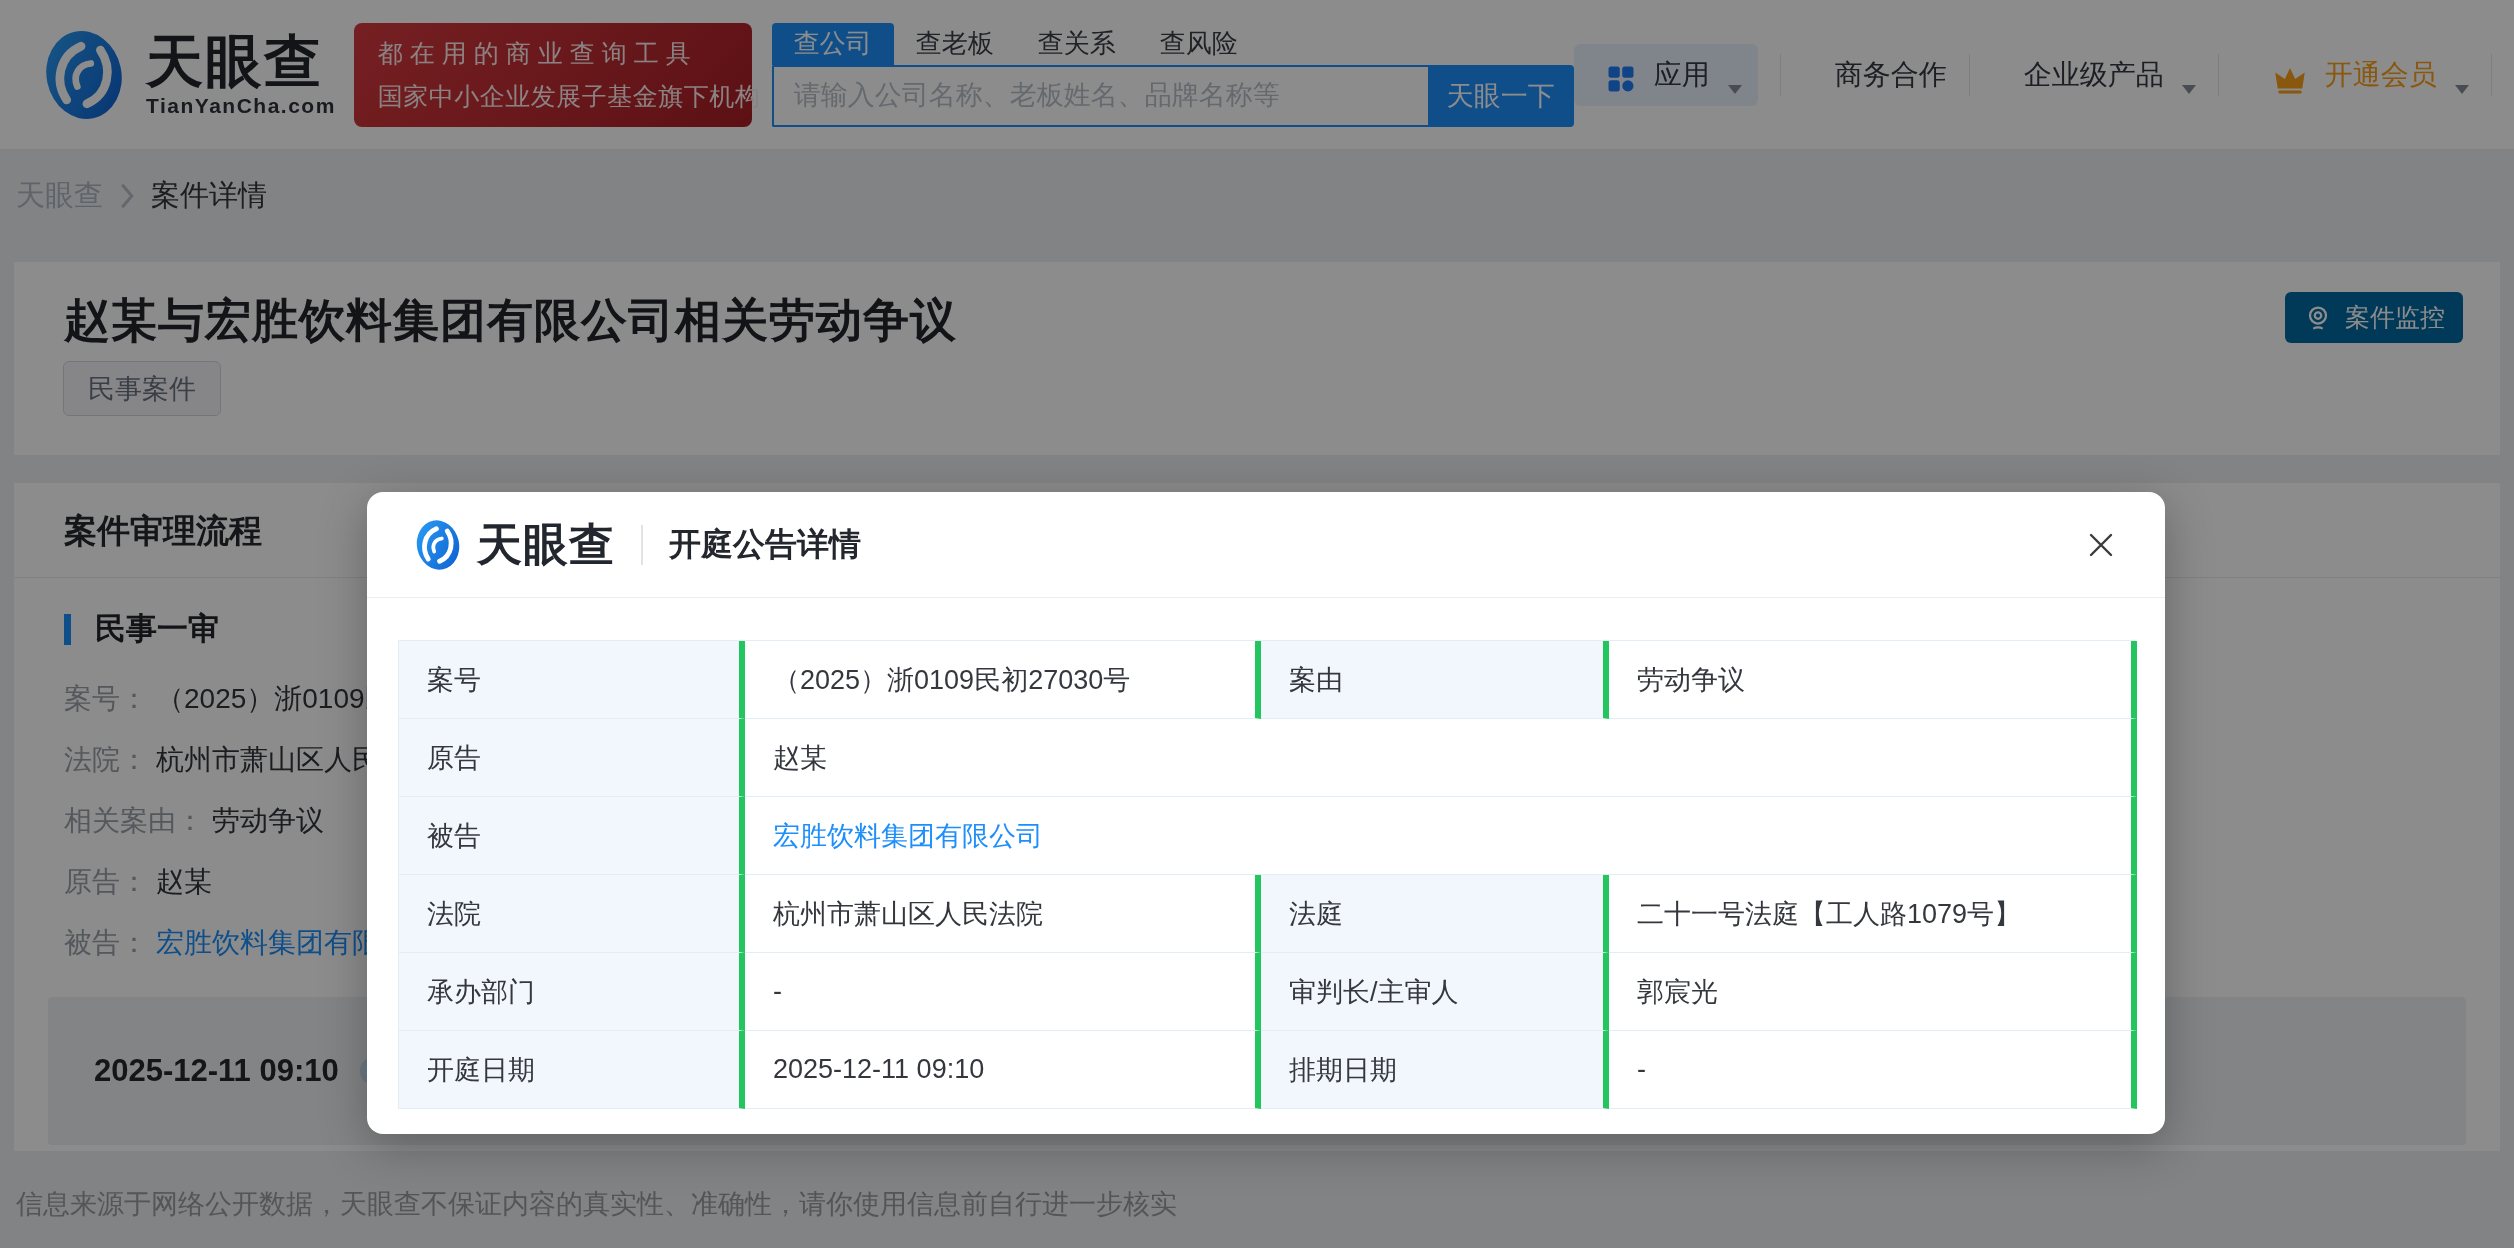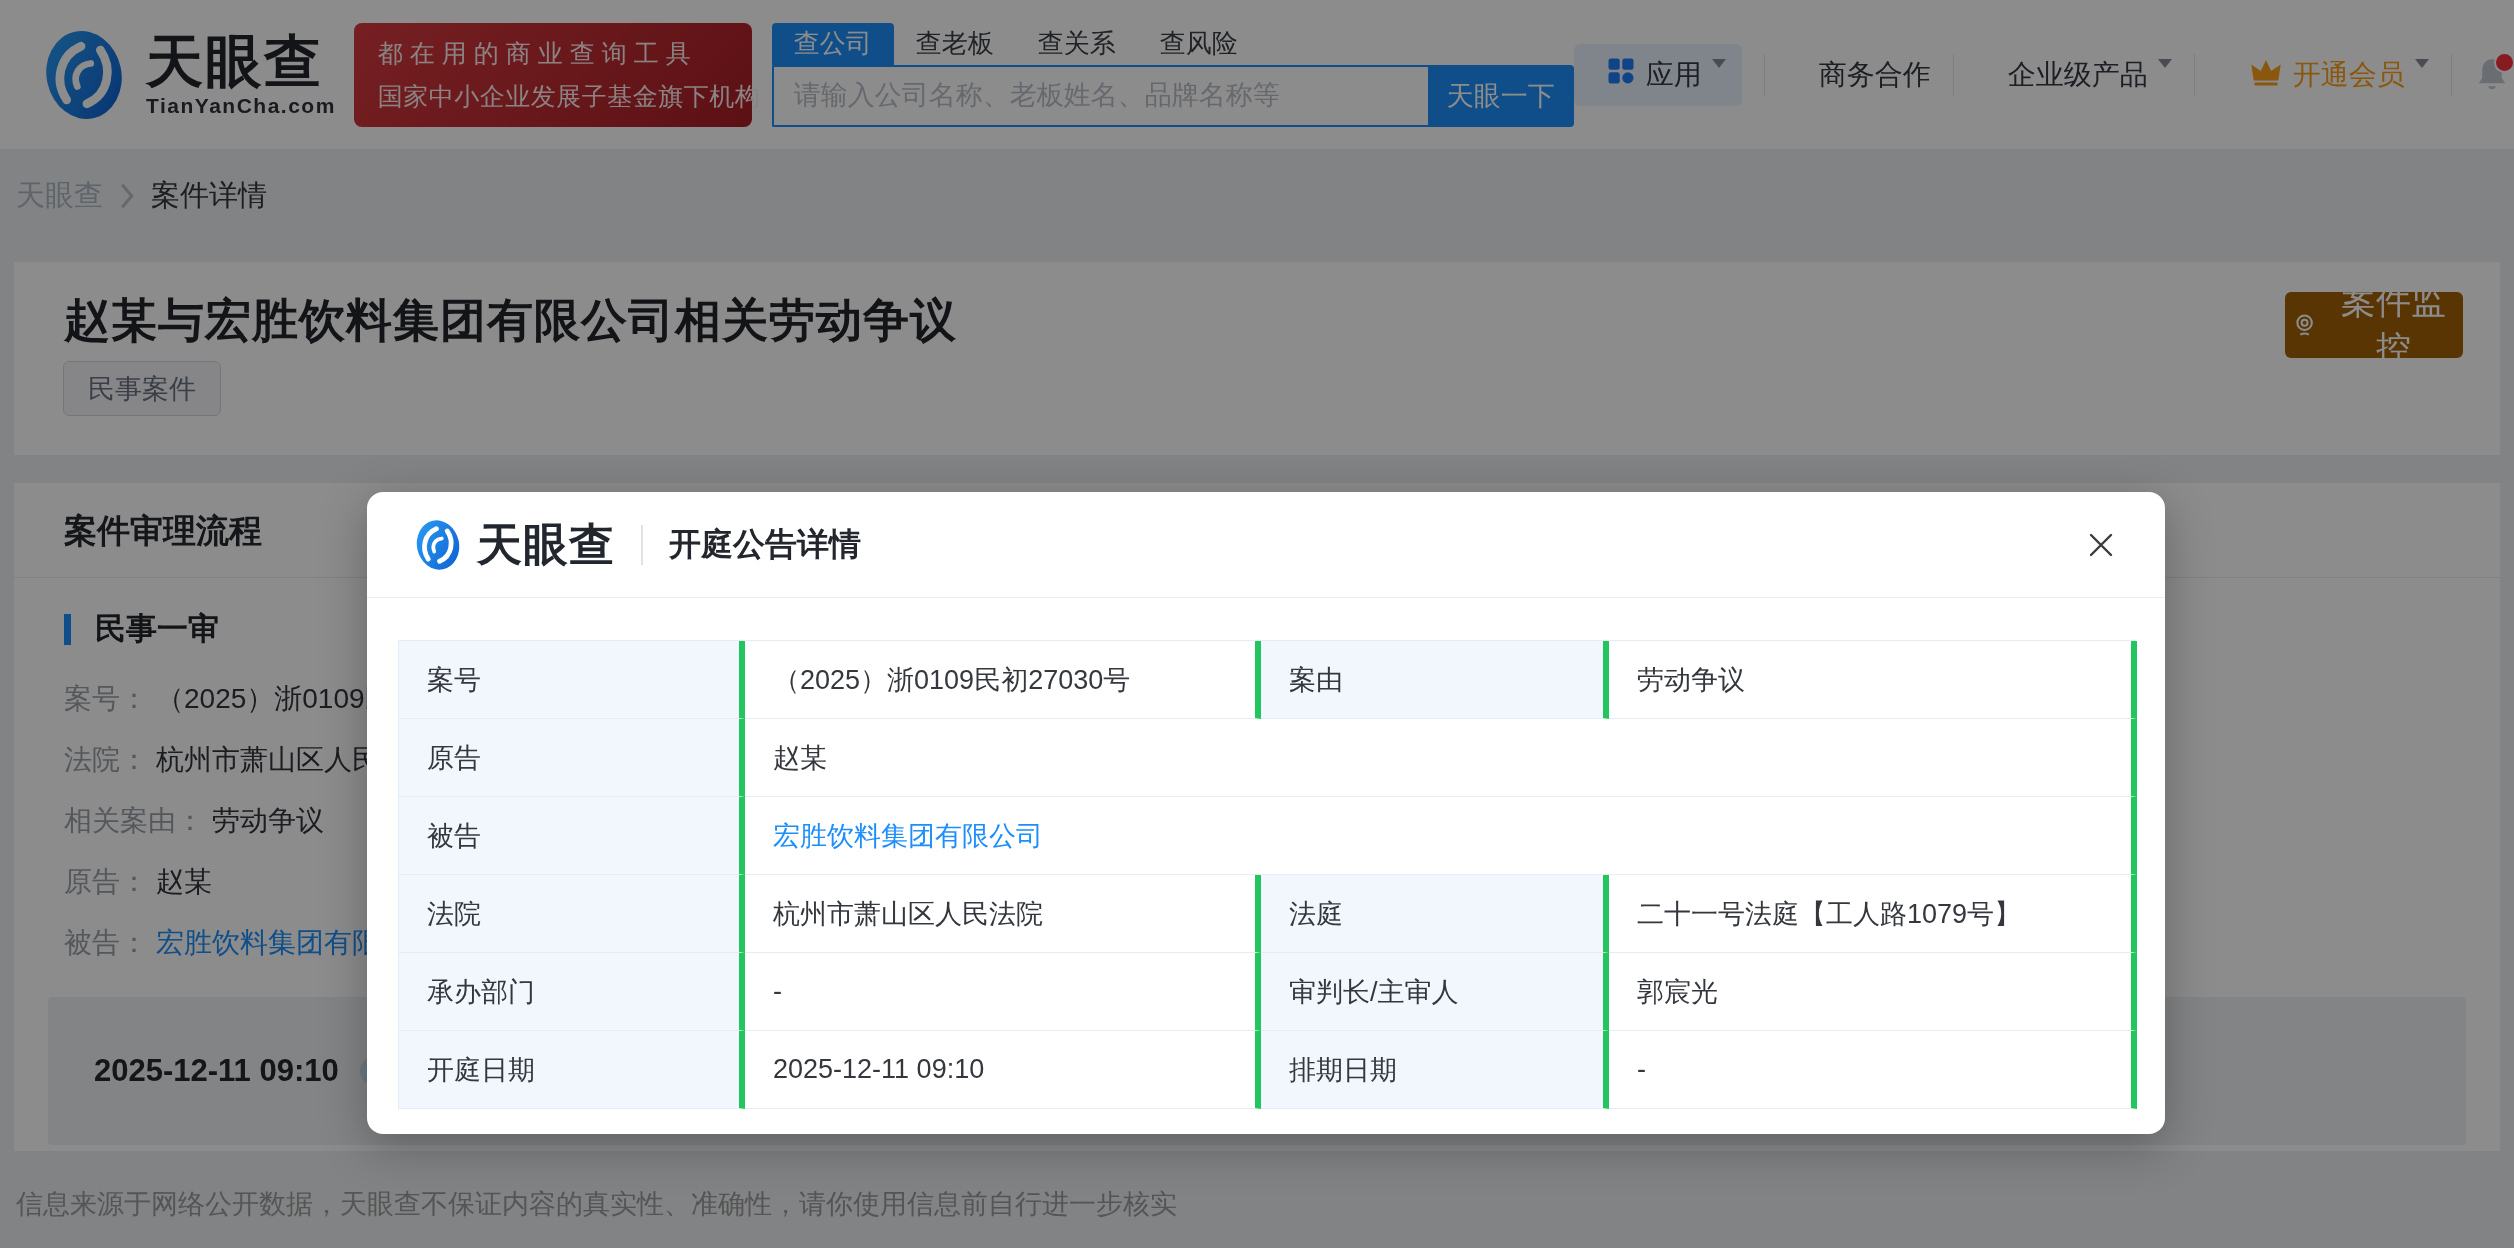--- a/index.html
+++ b/index.html
@@ -24,36 +24,36 @@
   .tab{font-size:26px;color:#3b3f46;padding:0 22px;display:flex;align-items:center;cursor:pointer;}
   .tab.active{background:#1e8ffa;color:#fff;border-radius:4px 4px 0 0;text-align:center;}
   .search-box{display:flex;height:62px;}
   .search-input{flex:1;border:2px solid #1e8ffa;border-right:none;font-size:27px;padding:0 20px;color:#333;outline:none;border-radius:2px 0 0 2px;font-family:inherit;min-width:0;}
   .search-input::placeholder{color:#b9c0c8;}
   .search-btn{width:146px;background:#1e8ffa;color:#fff;font-size:27px;border:none;border-radius:0 4px 4px 0;cursor:pointer;font-family:inherit;}
   .header-nav{margin-left:auto;margin-right:42px;display:flex;align-items:center;gap:22px;flex:0 0 auto;}
   .apps-pill{display:flex;align-items:center;gap:10px;background:#eaf3fe;border-radius:6px;padding:12px 16px;cursor:pointer;}
   .nav-label{font-size:28px;color:#353a44;white-space:nowrap;}
   .nav-divider{width:1px;height:42px;background:#e6e6e6;}
-  .nav-item{display:flex;align-items:flex-start;gap:10px;cursor:pointer;padding-left:32px;}
+  .nav-item{display:flex;align-items:flex-end;gap:18px;cursor:pointer;padding-left:32px;}
   .vip .nav-label{color:#fa9e1b;font-weight:400;}
   .caret{width:0;height:0;border-left:7px solid transparent;border-right:7px solid transparent;border-top:9px solid #868d96;margin-top:3px;}
   .bell-wrap{position:relative;width:36px;height:40px;cursor:pointer;}
   .dot-badge{position:absolute;top:-3px;right:-5px;width:17px;height:17px;background:#f5333f;border-radius:50%;border:2px solid #fff;}
   
   .breadcrumb{position:absolute;left:16px;top:176px;display:flex;align-items:center;gap:16px;font-size:29px;}
   .bc-home{color:#aeb7c2;cursor:pointer;}
   .bc-sep{display:flex;align-items:center;}
   .bc-current{color:#34383f;}
   
   .card{position:absolute;left:14px;width:2486px;background:#fff;box-sizing:border-box;}
   .card-title-area{top:262px;height:193px;}
   .case-title{position:absolute;left:50px;top:28px;margin:0;font-size:46px;font-weight:700;color:#23262c;letter-spacing:1px;}
   .case-badge{position:absolute;left:49px;top:99px;height:55px;padding:16px 24px;background:#f4f5f7;border:1px solid #d5d8dd;border-radius:6px;color:#6b7280;font-size:27px;display:flex;align-items:center;box-sizing:border-box;}
-  .monitor-btn{position:absolute;right:37px;top:30px;width:178px;height:66px;background:#a16207;border:none;border-radius:6px;color:#fff;display:flex;align-items:center;justify-content:center;gap:12px;font-size:35px;cursor:pointer;font-family:inherit;}
+  .monitor-btn{position:absolute;right:37px;top:30px;width:178px;height:51px;background:#0369a1;border:none;border-radius:6px;color:#fff;display:flex;align-items:center;justify-content:center;gap:12px;font-size:25px;cursor:pointer;font-family:inherit;}
   .card-flow{top:483px;height:668px;overflow:hidden;}
   .flow-title{margin:28px 0 0 50px;font-size:33px;font-weight:700;color:#26292e;line-height:40px;}
   .flow-divider{margin-top:26px;height:1px;background:#ececec;}
   .stage{margin:30px 0 0 50px;display:flex;align-items:center;}
   .stage-bar{width:7px;height:31px;background:#1e8ffa;margin-right:24px;}
   .stage-title{font-size:31px;font-weight:700;color:#23262c;}
   .fields{margin:18px 0 0 50px;}
   .field{height:61px;display:flex;align-items:center;font-size:28px;}
   .f-label{color:#9aa0a8;}
   .f-value{color:#33363c;margin-left:8px;}

